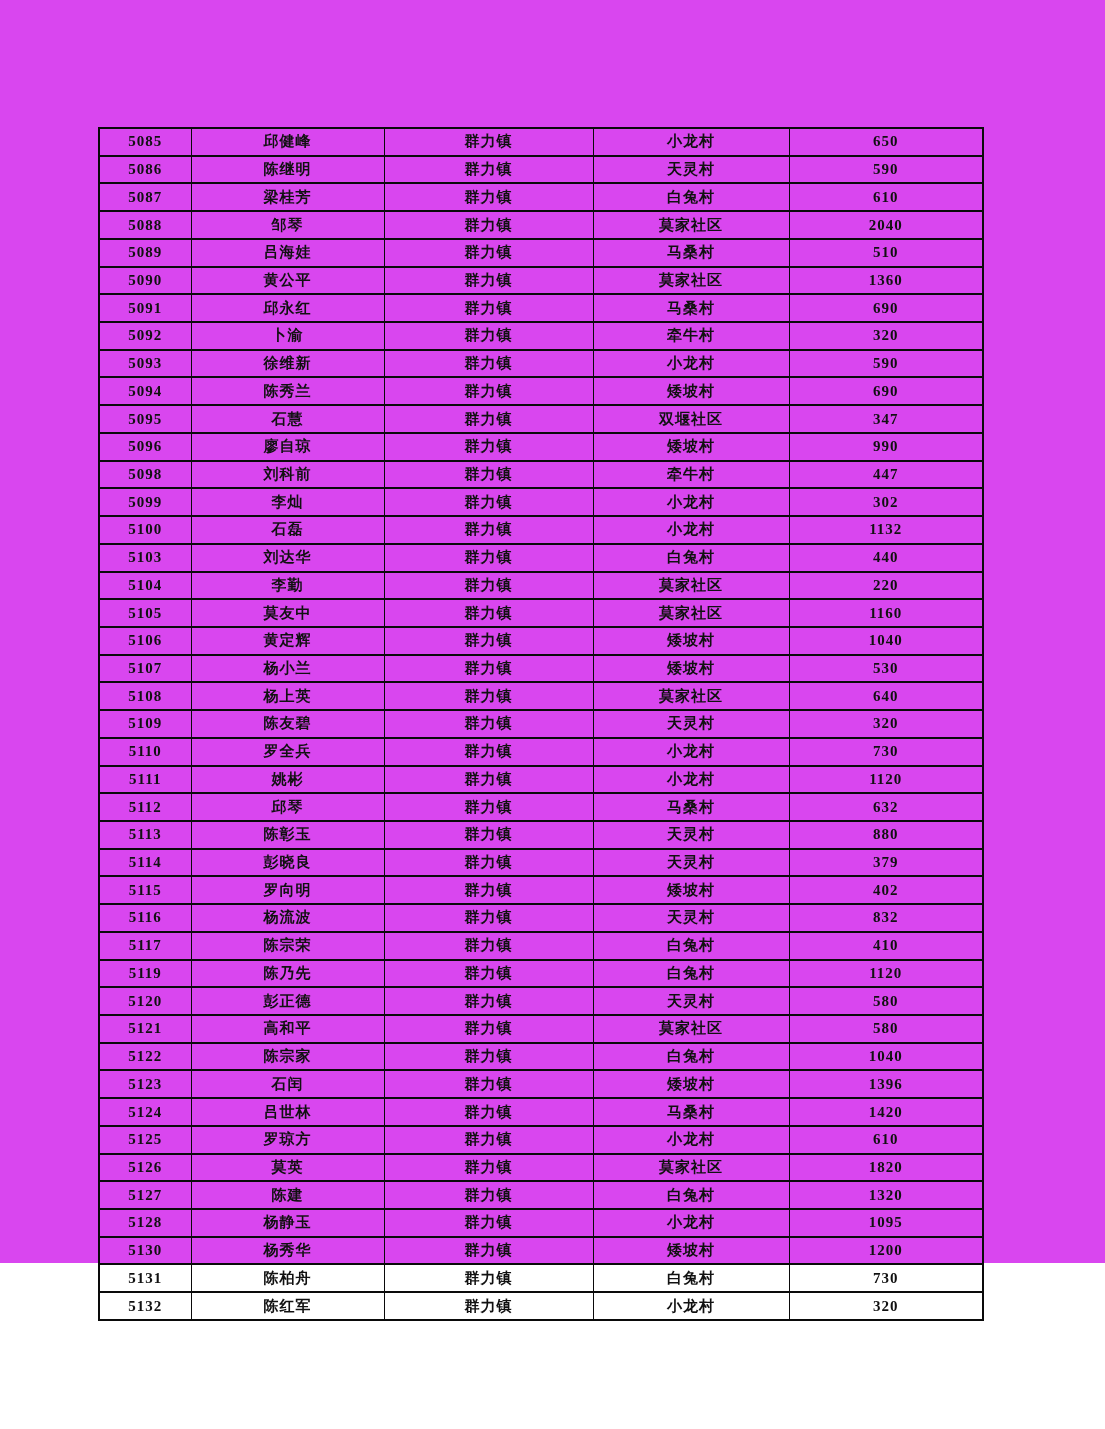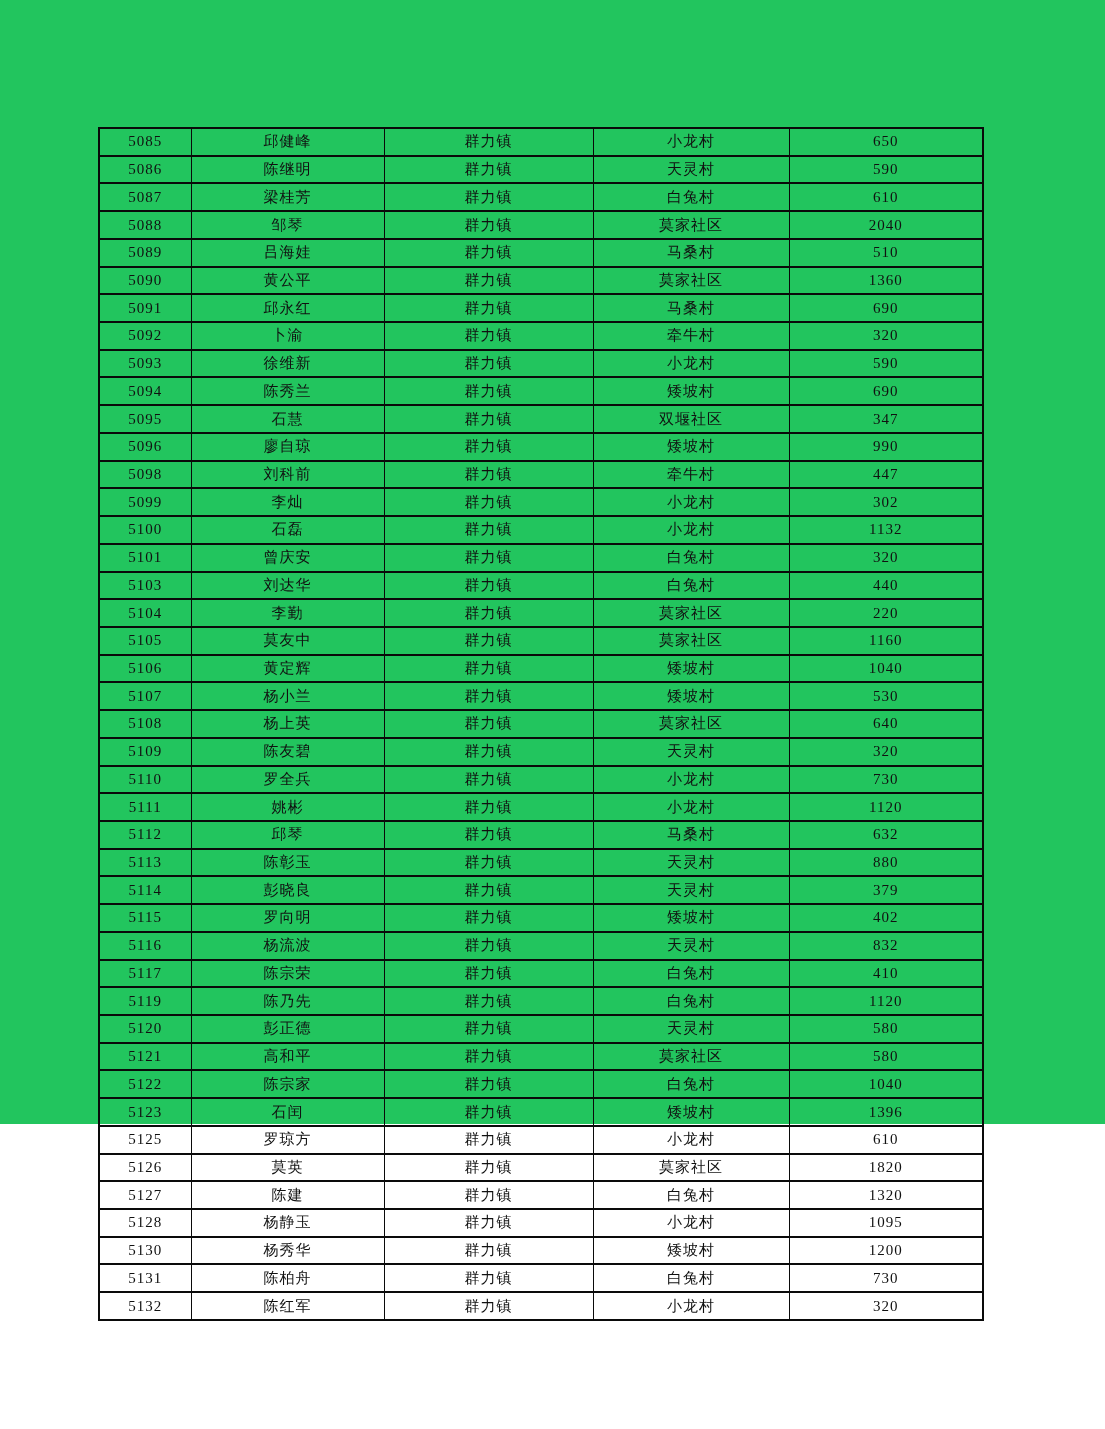--- a/index.html
+++ b/index.html
@@ -11,22 +11,23 @@
     width: 1105px;
     height: 1429px;
     position: relative;
     font-family: "Liberation Serif", "DejaVu Serif", serif;
     color: #111111;
   }
   .page {
     position: absolute;
     left: 0; top: 0;
     width: 1105px;
-    height: 1124px;
-    background: #22c55e;
+    height: 1263px;
+    background: #d946ef;
+    font-weight: bold;
   }
   table.roster {
     position: absolute;
     left: 98px;
     top: 127px;
     width: 884px;
     height: 1194px;
     border-collapse: collapse;
     table-layout: fixed;
     border: 2px solid #0a0a0a;
@@ -163,27 +164,20 @@
           <td>302</td>
         </tr>
         <tr>
           <td>5100</td>
           <td>石磊</td>
           <td>群力镇</td>
           <td>小龙村</td>
           <td>1132</td>
         </tr>
         <tr>
-          <td>5101</td>
-          <td>曾庆安</td>
-          <td>群力镇</td>
-          <td>白兔村</td>
-          <td>320</td>
-        </tr>
-        <tr>
           <td>5103</td>
           <td>刘达华</td>
           <td>群力镇</td>
           <td>白兔村</td>
           <td>440</td>
         </tr>
         <tr>
           <td>5104</td>
           <td>李勤</td>
           <td>群力镇</td>
@@ -308,20 +302,27 @@
           <td>群力镇</td>
           <td>白兔村</td>
           <td>1040</td>
         </tr>
         <tr>
           <td>5123</td>
           <td>石闰</td>
           <td>群力镇</td>
           <td>矮坡村</td>
           <td>1396</td>
+        </tr>
+        <tr>
+          <td>5124</td>
+          <td>吕世林</td>
+          <td>群力镇</td>
+          <td>马桑村</td>
+          <td>1420</td>
         </tr>
         <tr>
           <td>5125</td>
           <td>罗琼方</td>
           <td>群力镇</td>
           <td>小龙村</td>
           <td>610</td>
         </tr>
         <tr>
           <td>5126</td>

